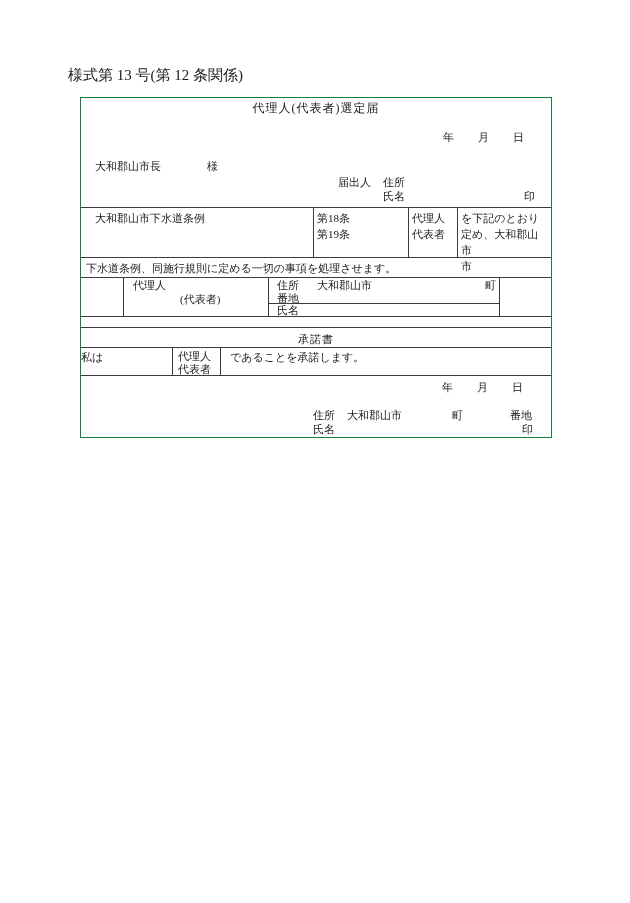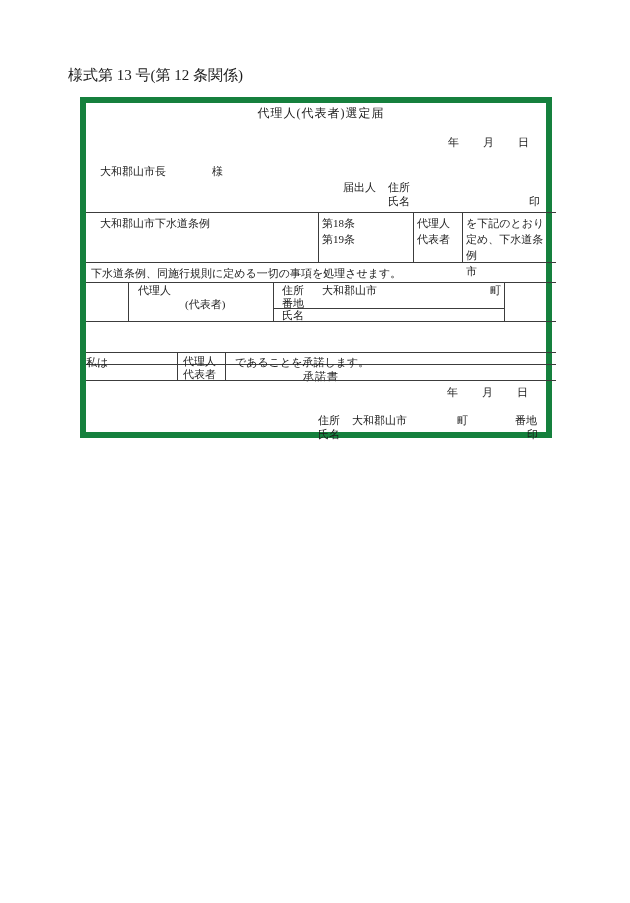--- a/index.html
+++ b/index.html
@@ -13,21 +13,21 @@
     color: #1b1b1b;
     font-size: 11px;
     overflow: hidden;
   }
   .frag { position: absolute; white-space: nowrap; line-height: 13px; }
   .form-number { position: absolute; left: 68px; top: 66px; font-size: 15px; }
   .form-box {
     position: absolute;
     left: 80px; top: 97px;
     width: 472px; height: 341px;
-    border: 6px solid #15803d;
+    border: 1px solid #15803d;
   }
   .sec { position: absolute; left: 0; width: 470px; }
   .sec-bt { border-top: 1px solid #3c3c3c; }
   .sec1 { top: 0; height: 110px; }
   .sec1 .form-title {
     position: absolute; left: 0; top: 2px; width: 100%;
     text-align: center; font-size: 12px; letter-spacing: 1px;
   }
   .date-row { position: absolute; display: flex; gap: 24px; }
   .sec2 { top: 109px; height: 51px; }
@@ -42,21 +42,21 @@
   .sec3 .sentence { position: absolute; left: 5px; top: 3px; white-space: nowrap; }
   .sec4 { top: 179px; height: 40px; }
   .sec4 .col { position: absolute; top: 0; height: 39px; }
   .colA { left: 0; width: 42px; }
   .colB { left: 42px; width: 145px; }
   .colC { left: 187px; width: 231px; }
   .colD { left: 418px; width: 52px; }
   .colC .subA { position: absolute; left: 0; top: 0; width: 100%; height: 25px; }
   .colC .subB { position: absolute; left: 0; top: 25px; width: 100%; height: 14px; border-top: 1px solid #3c3c3c; }
   .sec5 { top: 218px; height: 12px; }
-  .sec6 { top: 229px; height: 21px; margin-top: 32px; }
+  .sec6 { top: 229px; height: 21px; }
   .sec6 .consent-title { position: absolute; left: 0; top: 4px; width: 100%; text-align: center; letter-spacing: 1px; }
   .sec7 { top: 249px; height: 29px; }
   .sec7 .col { position: absolute; top: 0; height: 28px; }
   .colE { left: 0; width: 91px; }
   .colF { left: 91px; width: 48px; }
   .colG { left: 139px; width: 331px; text-align: center; }
   .sec8 { top: 277px; height: 62px; }
 </style>
 </head>
 <body>
@@ -89,21 +89,21 @@
       <div class="cell cell-bl c2">
         <div>第18条</div>
         <div>第19条</div>
       </div>
       <div class="cell cell-bl c4">
         <div>代理人</div>
         <div>代表者</div>
       </div>
       <div class="cell cell-bl c5">
         <div>を下記のとおり</div>
-        <div>定め、下水道条例</div>
+        <div>定め、大和郡山市</div>
         <div>市</div>
       </div>
     </div>
 
     <div class="sec sec-bt sec3">
       <div class="sentence">下水道条例、同施行規則に定める一切の事項を処理させます。</div>
     </div>
 
     <div class="sec sec-bt sec4">
       <div class="col colA"></div>

